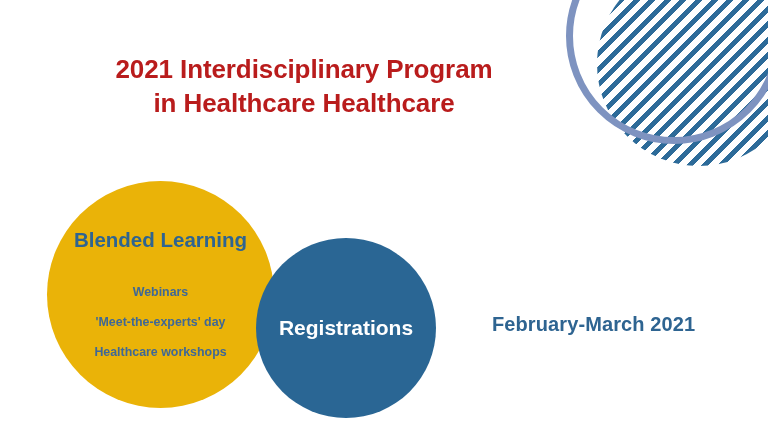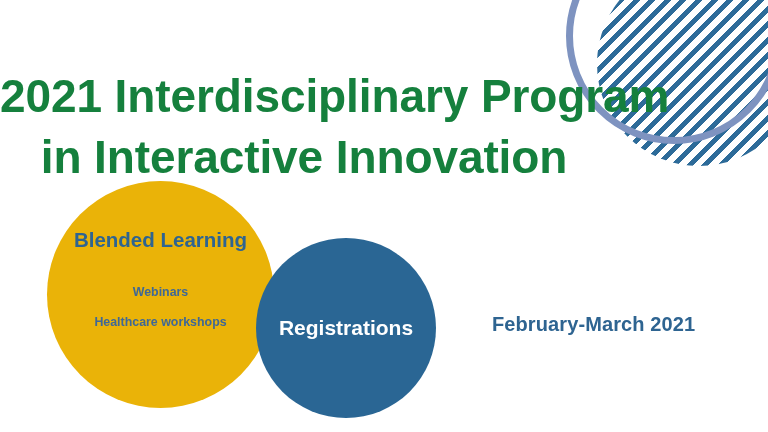--- a/index.html
+++ b/index.html
@@ -45,25 +45,25 @@
     border-radius: 50%;
     border: 7px solid #7e93c0;
     box-sizing: border-box;
     background: transparent;
   }
 
   
   .title-block {
     position: absolute;
     left: 0px;
-    top: 66px;
+    top: 52px;
     width: 608px;
     text-align: center;
-    color: #15803d;
-    font-size: 46px;
+    color: #b91c1c;
+    font-size: 26px;
     line-height: 1.32;
     font-weight: 600;
     letter-spacing: -0.1px;
   }
   .title-line { display: block; white-space: nowrap; }
 
   
   .blended-circle {
     position: absolute;
     left: 47px;
@@ -138,27 +138,28 @@
 
 <div id="slide">
 
   <div class="deco-layer">
     <div class="striped-circle"></div>
     <div class="outline-circle"></div>
   </div>
 
   <div class="title-block">
     <span class="title-line">2021 Interdisciplinary Program</span>
-    <span class="title-line">in Interactive Innovation</span>
+    <span class="title-line">in Healthcare Healthcare</span>
   </div>
 
   <div class="blended-circle">
     <div class="blended-heading">Blended Learning</div>
     <div class="blended-items">
       <div class="blended-item">Webinars</div>
+      <div class="blended-item">'Meet-the-experts' day</div>
       <div class="blended-item">Healthcare workshops</div>
     </div>
   </div>
 
   <div class="reg-circle">
     <span class="reg-line">Registrations</span>
   </div>
 
   <div class="date-text">February-March 2021</div>
 

